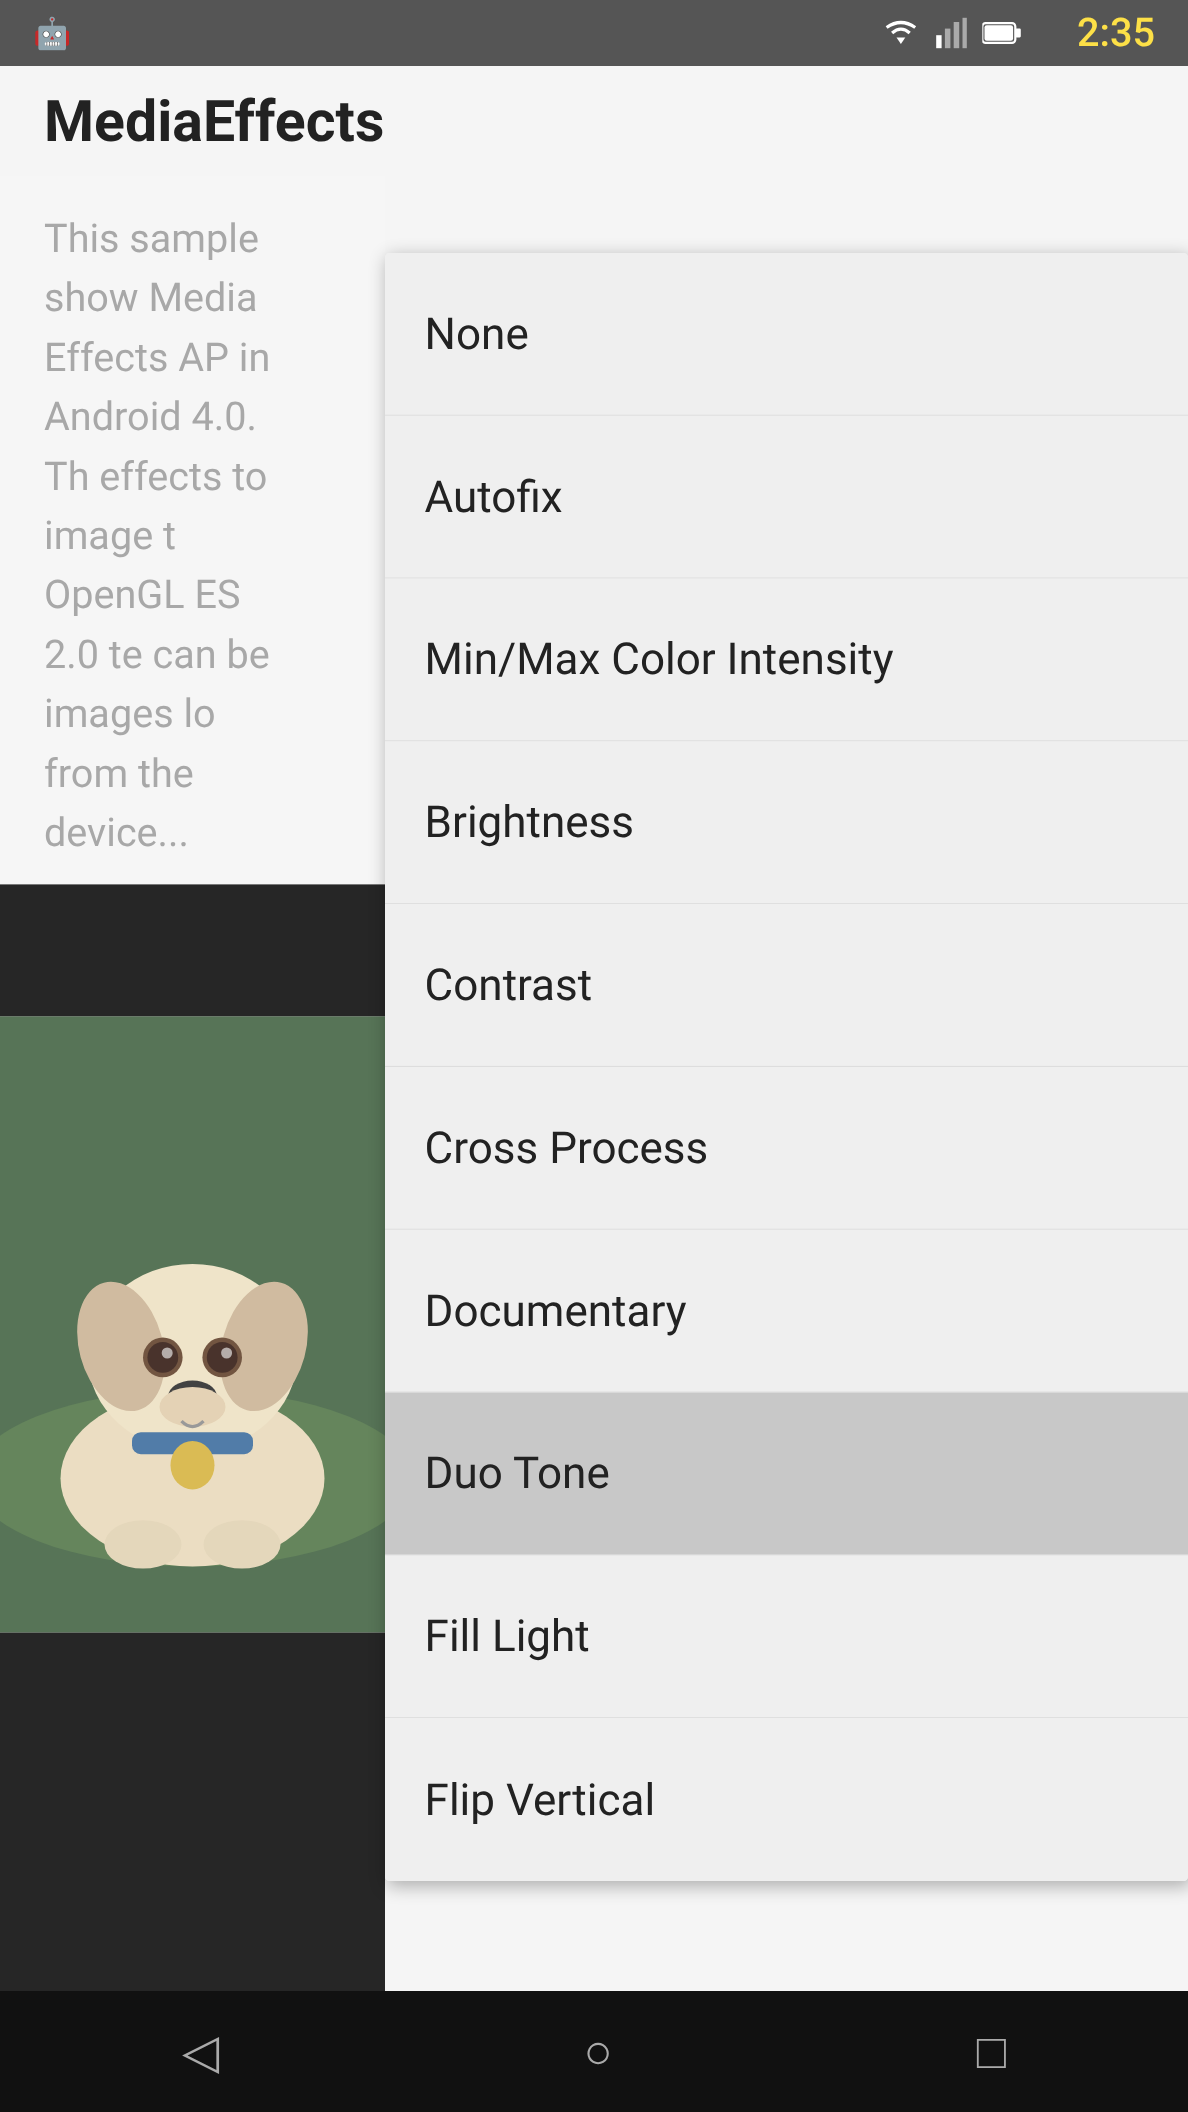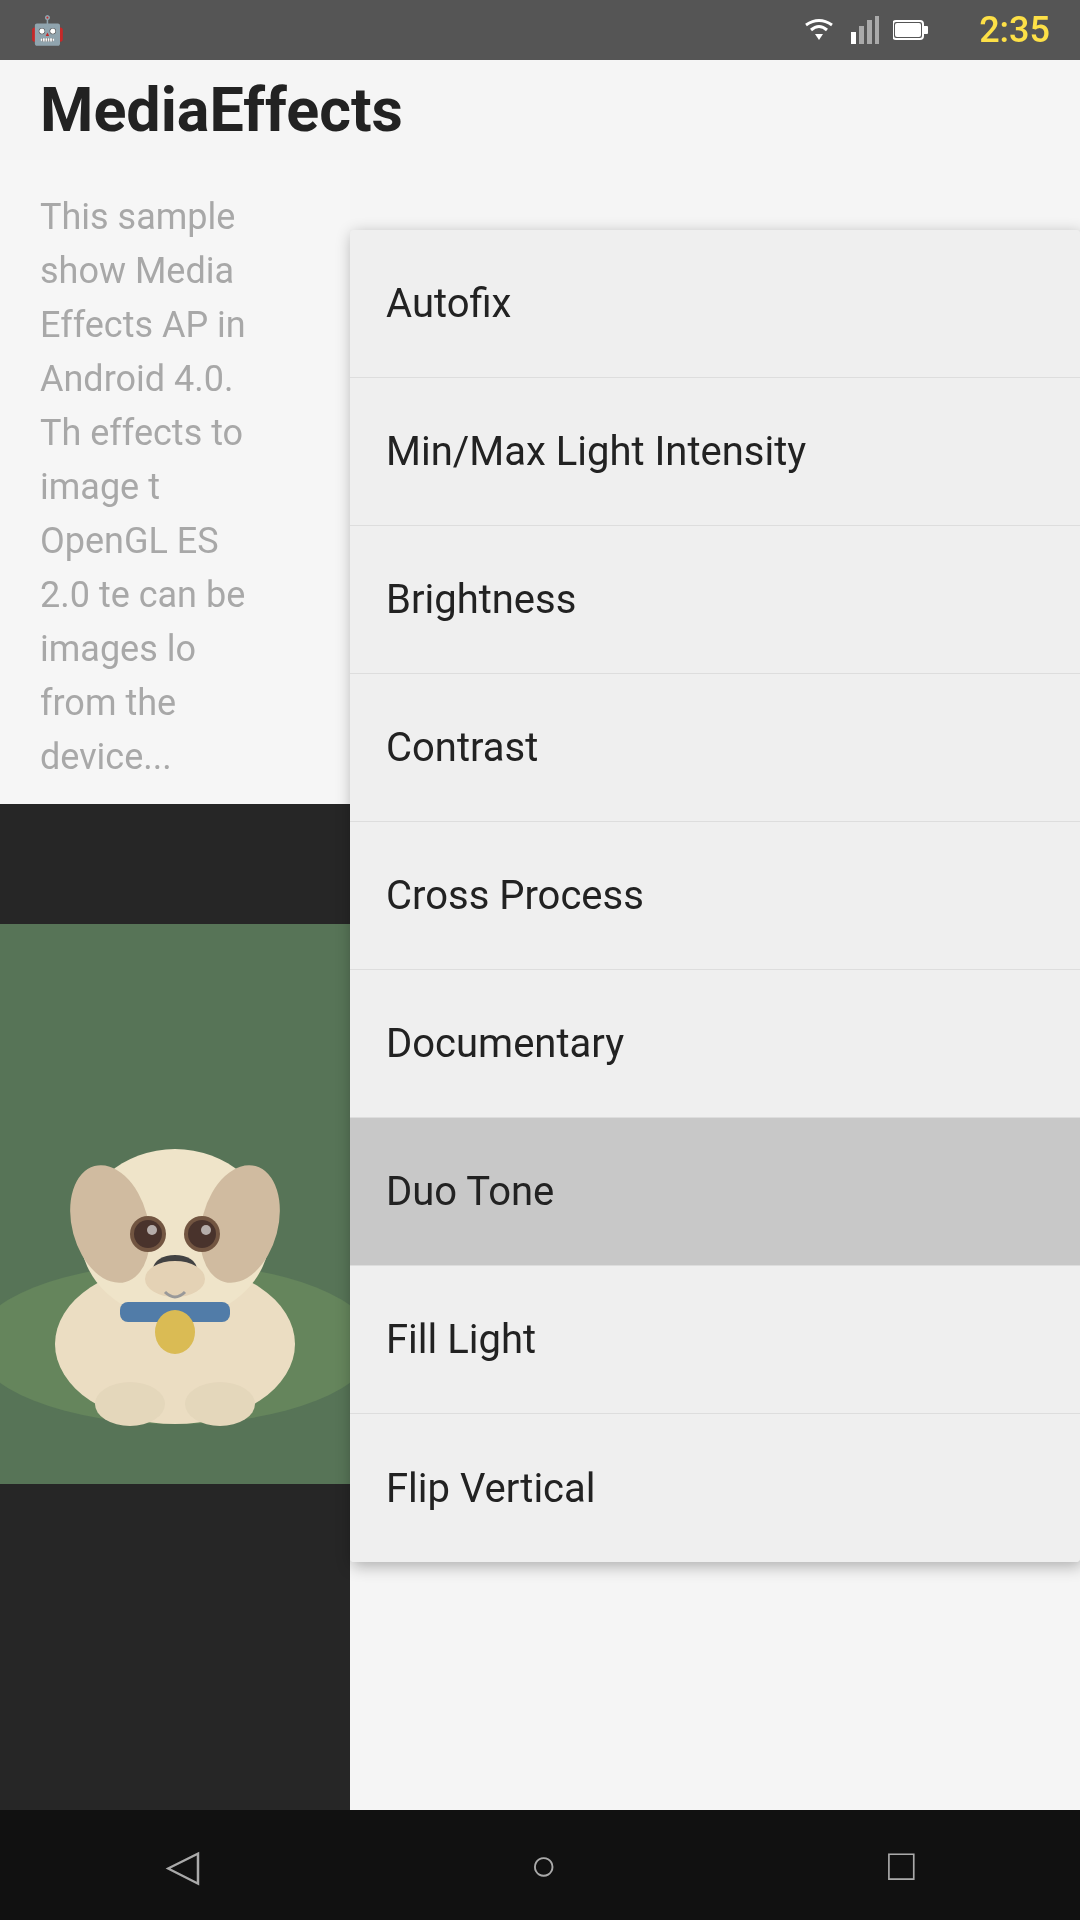--- a/index.html
+++ b/index.html
@@ -59,21 +59,21 @@
       height: 100px;
       background: #f5f5f5;
       display: flex;
       align-items: center;
       padding: 0 40px;
       position: relative;
       z-index: 100;
     }
 
     .app-title {
-      font-size: 61px;
+      font-size: 52px;
       font-weight: bold;
       color: #222;
     }
 
     
     .main-content {
       position: relative;
       width: 1080px;
       height: 1760px;
       background: #f5f5f5;
@@ -263,22 +263,23 @@
 
         <ellipse cx="175" cy="408" rx="20" ry="22" fill="#d4af37"></ellipse>
       </svg>
     </div>
     <div style="height: 600px; background: #000;"></div>
   </div>
 
   <div class="dropdown-overlay">
     <div class="dropdown-backdrop"></div>
     <div class="dropdown-menu" id="dropdown-menu">
+    <div class="dropdown-item">None</div>
         <div class="dropdown-item">Autofix</div>
-        <div class="dropdown-item">Min/Max Light Intensity</div>
+        <div class="dropdown-item">Min/Max Color Intensity</div>
         <div class="dropdown-item">Brightness</div>
         <div class="dropdown-item">Contrast</div>
         <div class="dropdown-item">Cross Process</div>
         <div class="dropdown-item">Documentary</div>
         <div class="dropdown-item selected">Duo Tone</div>
         <div class="dropdown-item">Fill Light</div>
         <div class="dropdown-item">Flip Vertical</div>
       </div>
   </div>
 

